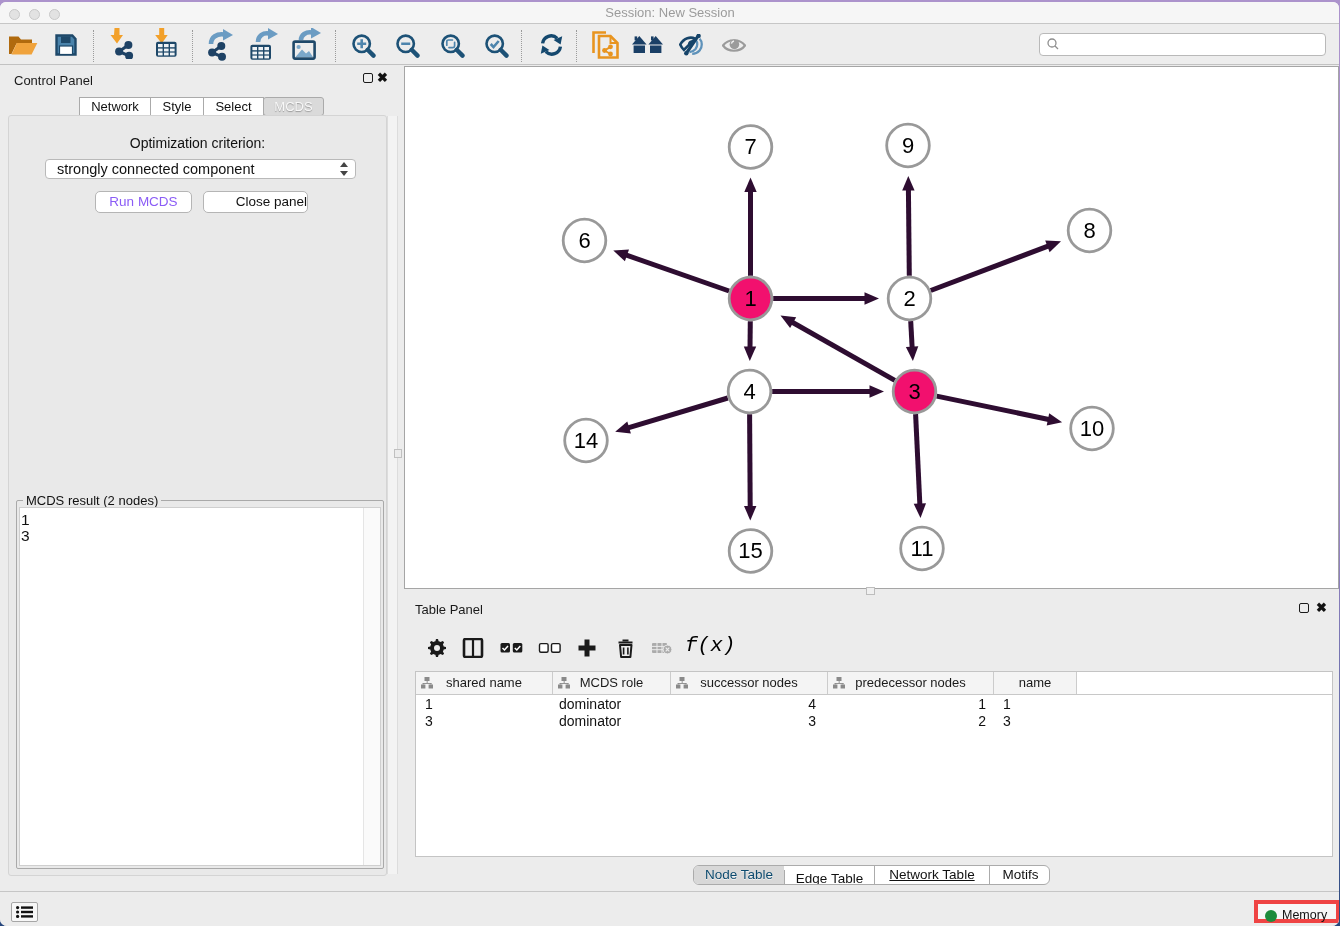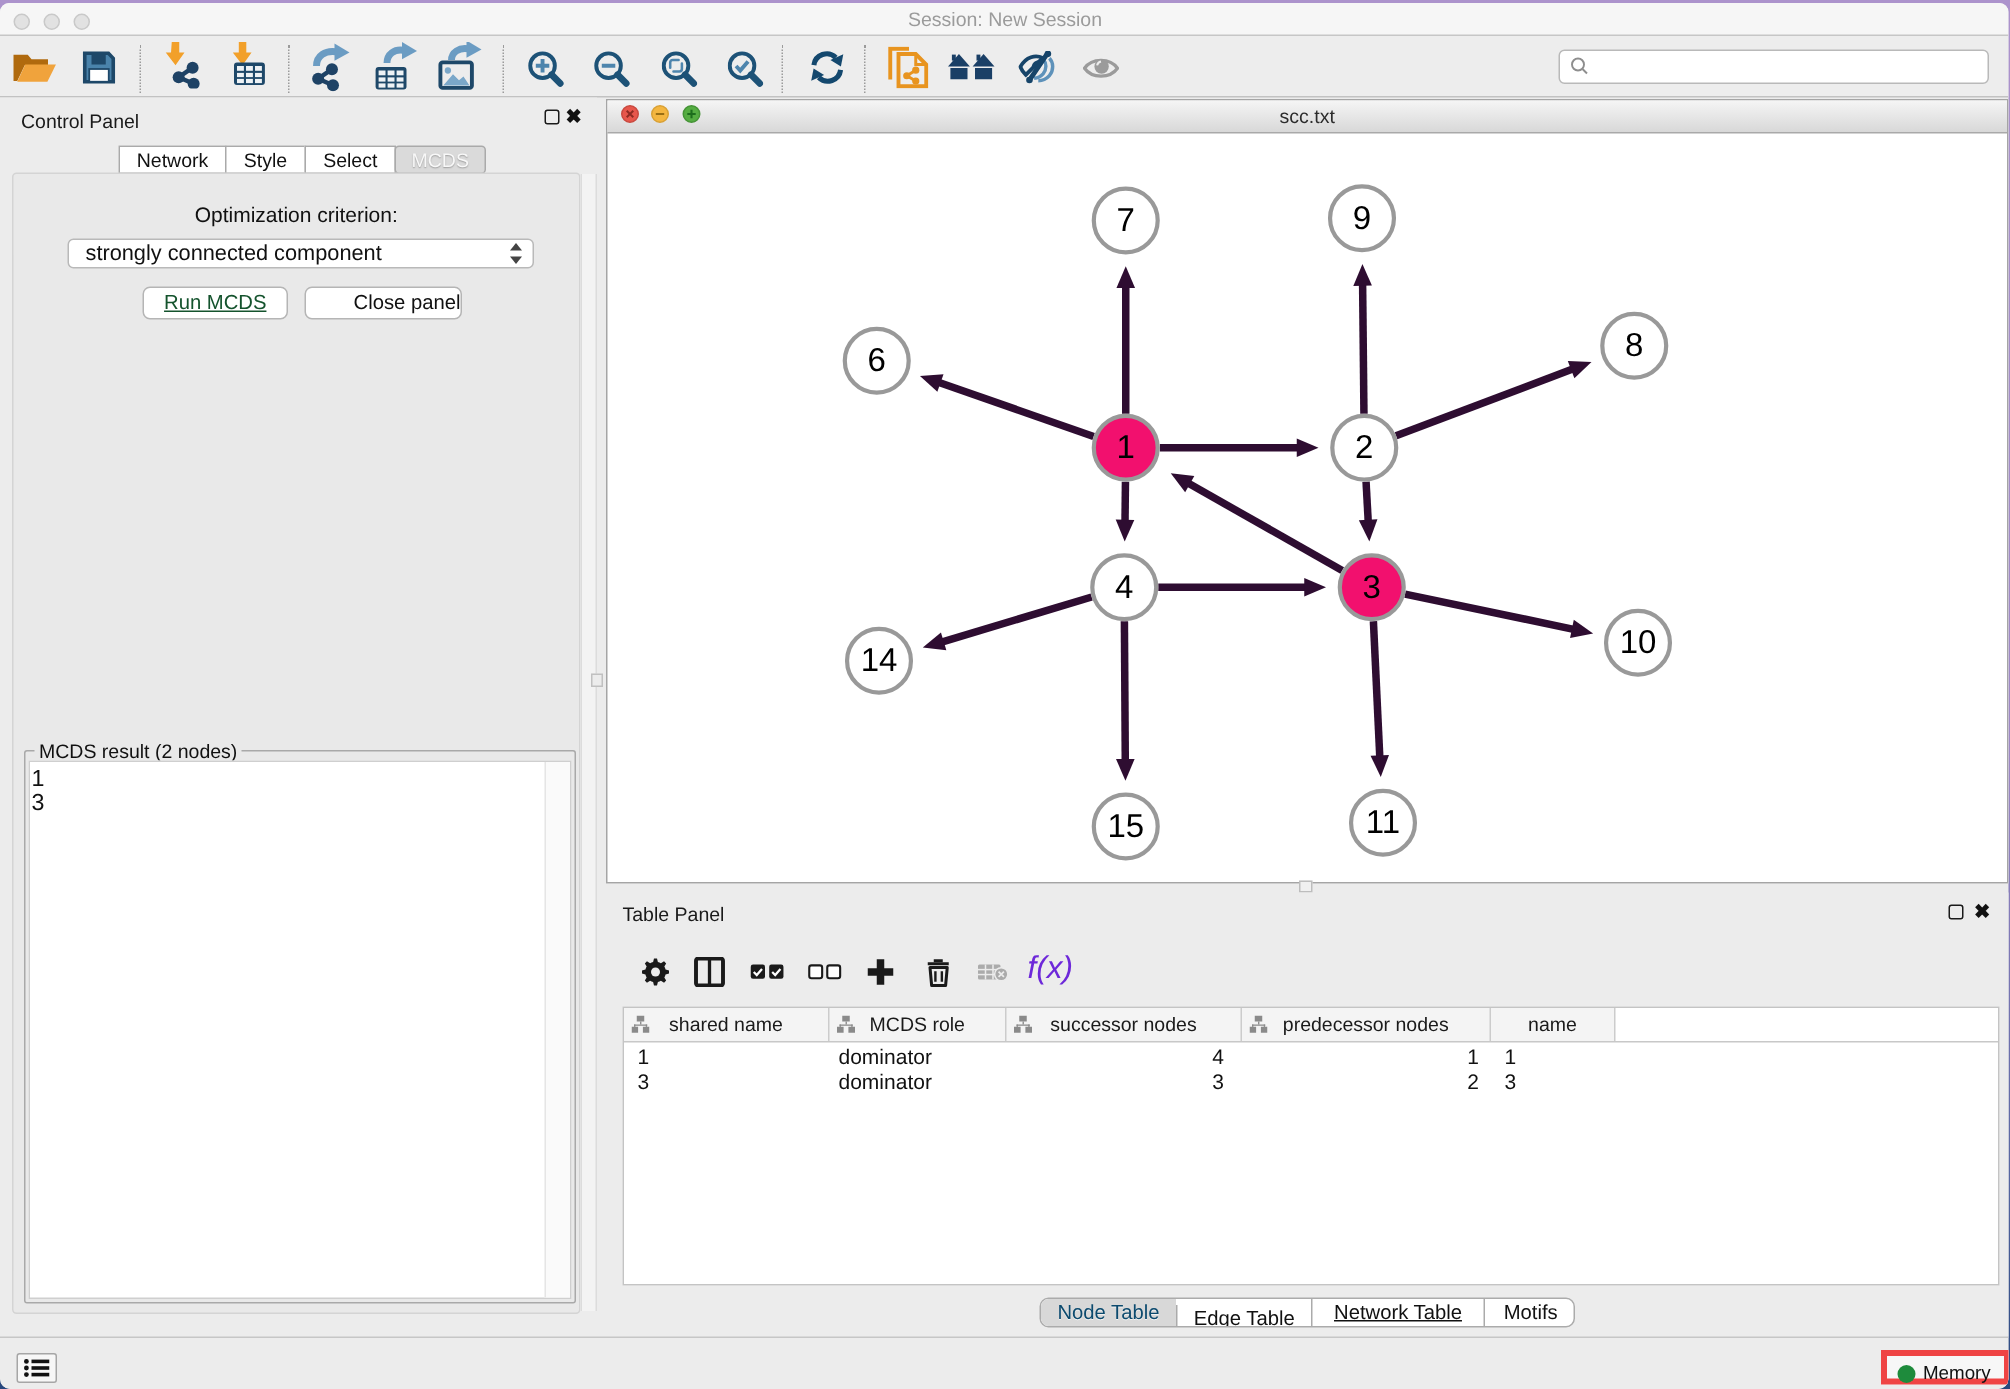--- a/index.html
+++ b/index.html
@@ -205,52 +205,34 @@
     <div class="tab" style="left:263px;width:61px;background:#dadada;color:#f8f8f8;border-radius:3px;text-shadow:0 1px 1px #9a9a9a;">MCDS</div>
     <div id="innerpanel">
       <div class="abs" style="left:0;top:19px;width:100%;text-align:center;font-size:14px;color:#111;">Optimization criterion:</div>
       <div class="abs" style="left:36px;top:43px;width:309px;height:18px;background:#fff;border:1px solid #b9b9b9;border-radius:4px;">
         <div class="abs" style="left:11px;top:0;font-size:14.5px;line-height:18px;color:#111;">strongly connected component</div>
         <svg class="abs" style="right:6px;top:2px" width="10" height="14" viewBox="0 0 10 14">
             <polygon points="5,0 9,5 1,5" fill="#444"></polygon>
             <polygon points="5,14 9,9 1,9" fill="#444"></polygon>
           </svg>
       </div>
-      <div class="abs" style="left:86px;top:75px;width:95px;height:20px;background:#fff;border:1px solid #b5b5b5;border-radius:5px;font-size:13.5px;text-align:center;line-height:19px;color:#14532d;text-decoration:underline;">Run MCDS</div>
+      <div class="abs" style="left:86px;top:75px;width:95px;height:20px;background:#fff;border:1px solid #b5b5b5;border-radius:5px;font-size:13.5px;text-align:center;line-height:19px;color:#8b5cf6;">Run MCDS</div>
       <div class="abs" style="left:194px;top:75px;width:103px;height:20px;background:#fff;border:1px solid #b5b5b5;border-radius:5px;font-size:13.5px;text-align:right;line-height:19px;color:#111;">Close panel</div>
       <div class="abs" style="left:7px;top:384px;width:366px;height:367px;border:1px solid #a9a9a9;border-radius:2px;text-align:center;">
         <div class="abs" style="left:6px;top:-8px;background:#e9e9e9;padding:0 3px;font-size:13px;color:#111;">MCDS result (2 nodes)</div>
         <div class="abs" style="left:2px;top:6px;right:2px;bottom:2px;background:#fff;border:1px solid #cfcfcf;">
           <div class="abs" style="left:1px;top:4px;font-size:15.5px;color:#111;line-height:16.2px;">1<br>3</div>
           <div class="abs" style="right:0;top:0;width:16px;bottom:0;background:#fafafa;border-left:1px solid #e5e5e5;"></div>
         </div>
       </div>
     </div>
     <div class="abs" style="left:387px;top:51px;width:11px;height:758px;background:#f3f3f3;border-left:1px solid #dcdcdc;border-right:1px solid #dcdcdc;box-sizing:border-box;"></div>
     <div class="abs" style="left:393.5px;top:384px;width:8px;height:9px;background:#ececec;border:1px solid #c0c0c0;box-sizing:border-box;"></div>
   </div>
   <div id="netframe">
-    <div id="nettitle">
-      <div class="mac" style="left:9px;background:#e7564b;border:1px solid #c94a40;">
-          <svg width="10" height="10" viewBox="0 0 10 10" style="position:absolute;left:0;top:0">
-            <path d="M2.8 2.8 L7.2 7.2 M7.2 2.8 L2.8 7.2" stroke="#8e2a22" stroke-width="1.3"></path>
-          </svg>
-        </div>
-      <div class="mac" style="left:29px;background:#f4b63f;border:1px solid #d9a135;">
-          <svg width="10" height="10" viewBox="0 0 10 10" style="position:absolute;left:0;top:0">
-            <path d="M2.2 5 H7.8" stroke="#9a6f14" stroke-width="1.4"></path>
-          </svg>
-        </div>
-      <div class="mac" style="left:50px;background:#55ad42;border:1px solid #459336;">
-          <svg width="10" height="10" viewBox="0 0 10 10" style="position:absolute;left:0;top:0">
-            <path d="M2.2 5 H7.8 M5 2.2 V7.8" stroke="#1d6d1d" stroke-width="1.4"></path>
-          </svg>
-        </div>
-      <div class="abs" style="left:0;top:0;width:100%;text-align:center;font-size:13px;color:#2c2c2c;line-height:21px;">scc.txt</div>
-    </div>
     <svg class="abs" style="left:-1px;top:20.5px" width="933" height="500" viewBox="404 87 933 500">
       <g stroke="#2e0d31" stroke-width="5" fill="none">
         <line x1="750.5" y1="274.8" x2="750.5" y2="189.0"></line>
         <line x1="729.1" y1="290.0" x2="625.1" y2="253.7"></line>
         <line x1="773.2" y1="297.5" x2="866.5" y2="297.5"></line>
         <line x1="750.3" y1="320.2" x2="750.0" y2="347.5"></line>
         <line x1="909.3" y1="274.8" x2="908.4" y2="187.5"></line>
         <line x1="930.7" y1="289.5" x2="1049.3" y2="244.7"></line>
         <line x1="910.7" y1="320.2" x2="912.2" y2="347.6"></line>
         <line x1="894.8" y1="379.3" x2="791.4" y2="320.7"></line>
@@ -346,21 +328,21 @@
         <g stroke="#ececec" stroke-width="1">
             <line x1="0" y1="4.4" x2="15" y2="4.4"></line>
             <line x1="0" y1="7.7" x2="15" y2="7.7"></line>
             <line x1="5" y1="1" x2="5" y2="11"></line>
             <line x1="10" y1="1" x2="10" y2="11"></line>
           </g>
         <circle cx="15.5" cy="7.5" r="4.4" fill="#ababab" stroke="#ececec" stroke-width="1"></circle>
         <path d="M13.7 5.7 l3.6 3.6 M17.3 5.7 l-3.6 3.6" stroke="#ececec" stroke-width="1.2"></path>
       </g>
     </svg>
-    <div class="abs" style="left:286px;top:39px;font-family:Liberation Sans, sans-serif;font-style:italic;font-size:21px;color:#6d28d9;">f(x)</div>
+    <div class="abs" style="left:286px;top:39px;font-family:Liberation Mono, monospace;font-style:italic;font-size:21px;color:#000000;">f(x)</div>
 
     <div class="abs" style="left:16px;top:76px;width:918px;height:186px;background:#fff;border:1px solid #c4c4c4;box-sizing:border-box;">
       <div class="abs" style="left:0;top:0;width:660px;height:22px;background:#f4f4f4;"></div>
       <div class="hc" style="left:0;width:137px;">shared name</div>
       <div class="hc" style="left:137px;width:118px;">MCDS role</div>
       <div class="hc" style="left:255px;width:157px;">successor nodes</div>
       <div class="hc" style="left:412px;width:166px;">predecessor nodes</div>
       <div class="hc" style="left:578px;width:83px;">name</div>
       <svg class="abs" style="left:5px;top:5px" width="12" height="12" viewBox="0 0 12 12">
           <g fill="#8a8a8a">

